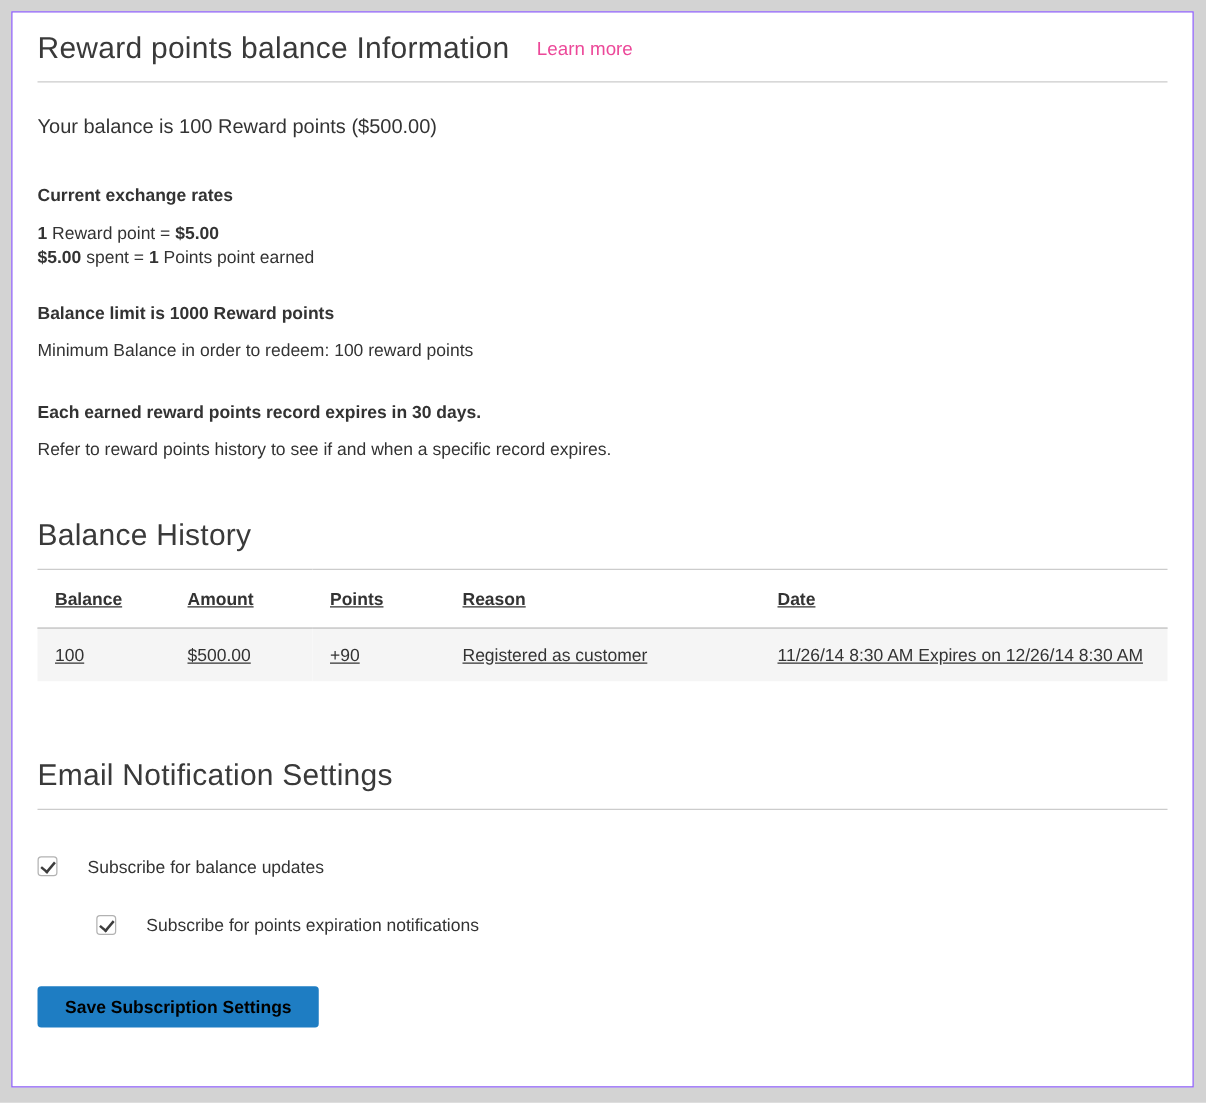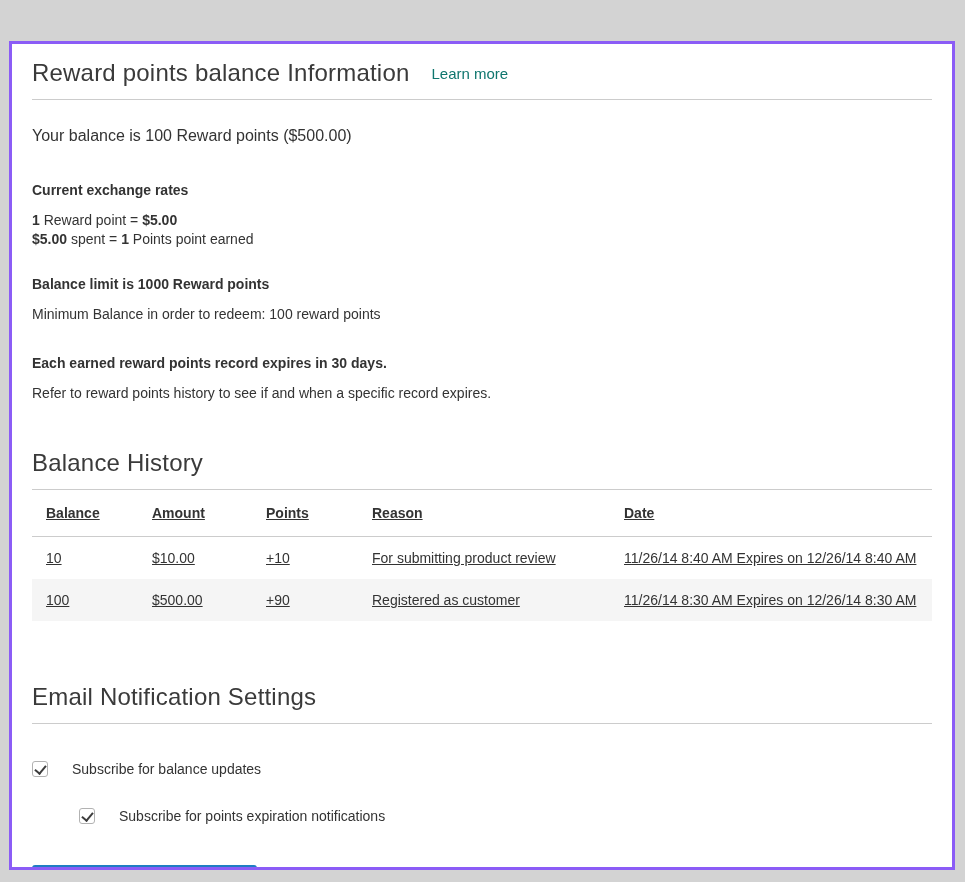--- a/index.html
+++ b/index.html
@@ -6,40 +6,39 @@
   html, body {
     width: 965px; height: 882px;
     font-family: "Liberation Sans", "DejaVu Sans", sans-serif;
     background: #d3d3d3;
     color: #333333;
   }
   .card {
     position: absolute;
     left: 9px; top: 9px; right: 10px; bottom: 12px;
     background: #ffffff;
-    border: 3px solid #8b5cf6;
+    border: 1px solid #8b5cf6;
     overflow: hidden;
-    margin-top: 32px;
   }
   .content { padding: 0 20px; }
 
   
   .page-header {
     display: flex; align-items: center; gap: 22px;
     margin-top: 15px;
   }
   h1, h2 {
     font-size: 24px;
     font-weight: 300;
     color: #3a3a3a;
     letter-spacing: 0.2px;
   }
   .learn-more {
     font-size: 15px;
-    color: #0f766e;
+    color: #ec4899;
     text-decoration: none;
     cursor: pointer;
   }
   hr.divider {
     border: none;
     border-top: 1px solid #cccccc;
     margin: 12px 0 0 0;
   }
 
   
@@ -157,27 +156,20 @@
       <thead>
         <tr>
           <th>Balance</th>
           <th>Amount</th>
           <th>Points</th>
           <th>Reason</th>
           <th class="date">Date</th>
         </tr>
       </thead>
       <tbody>
-        <tr>
-          <td>10</td>
-          <td>$10.00</td>
-          <td>+10</td>
-          <td>For submitting product review</td>
-          <td class="date">11/26/14 8:40 AM Expires on 12/26/14 8:40 AM</td>
-        </tr>
         <tr class="alt">
           <td>100</td>
           <td>$500.00</td>
           <td>+90</td>
           <td>Registered as customer</td>
           <td class="date">11/26/14 8:30 AM Expires on 12/26/14 8:30 AM</td>
         </tr>
       </tbody>
     </table>
 

